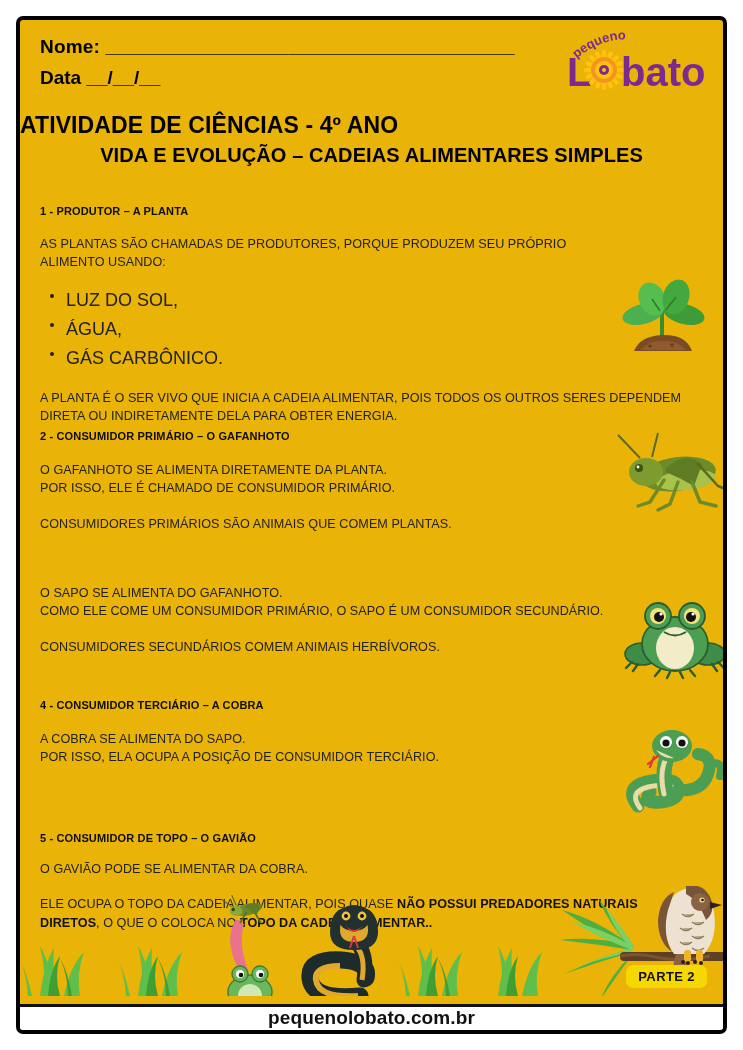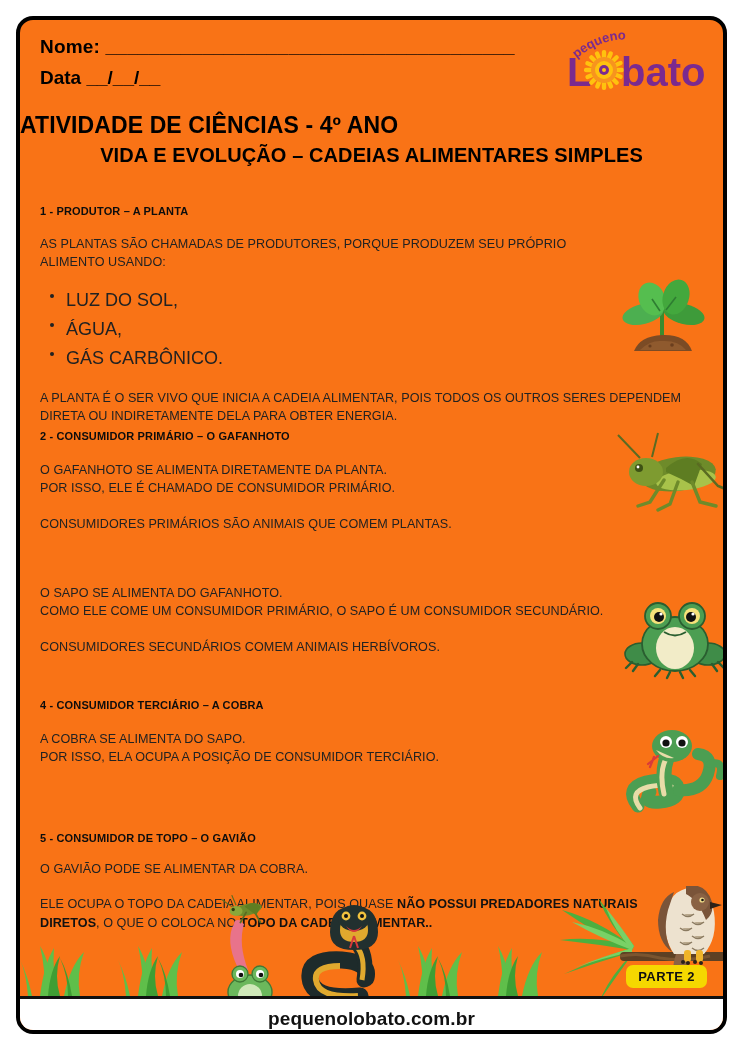--- a/index.html
+++ b/index.html
@@ -8,23 +8,23 @@
     background: #ffffff;
     font-family: "Liberation Sans", sans-serif;
     overflow: hidden;
     position: relative;
   }
   .page-frame {
     position: absolute;
     left: 16px; top: 16px;
     width: 711px; height: 1018px;
     border: 4px solid #000;
-    border-radius: 17px;
+    border-radius: 7px;
     overflow: hidden;
-    background: #f97316;
+    background: #eab308;
   }
   .content { position: absolute; left: 0; top: 0; right: 0; bottom: 0; }
 
   
   .hdr-name {
     position: absolute; left: 20px; top: 16px;
     font-size: 19px; font-weight: bold; color: #000;
     letter-spacing: .2px; white-space: nowrap;
   }
   .hdr-date {
@@ -66,23 +66,23 @@
   }
   ul.bullets li::before {
     content: ""; position: absolute; left: 10px; top: 8px;
     width: 4px; height: 4px; border-radius: 50%; background: #222;
   }
 
   .art { position: absolute; }
 
   
   .footer-band {
-    position: absolute; left: 0; right: 0; bottom: 0; height: 34px;
+    position: absolute; left: 0; right: 0; bottom: 0; height: 26px;
     background: #fff; border-top: 3px solid #111;
-    display: flex; align-items: flex-end; justify-content: center;
+    display: flex; align-items: flex-start; justify-content: center;
   }
   .footer-url {
     font-size: 19px; font-weight: bold; color: #111; letter-spacing: .1px;
   }
   .parte-badge {
     position: absolute; right: 16px; bottom: 42px;
     background: #F5D800; color: #111;
     font-size: 13px; font-weight: bold;
     padding: 4px 12px; border-radius: 7px; letter-spacing: .4px;
   }

